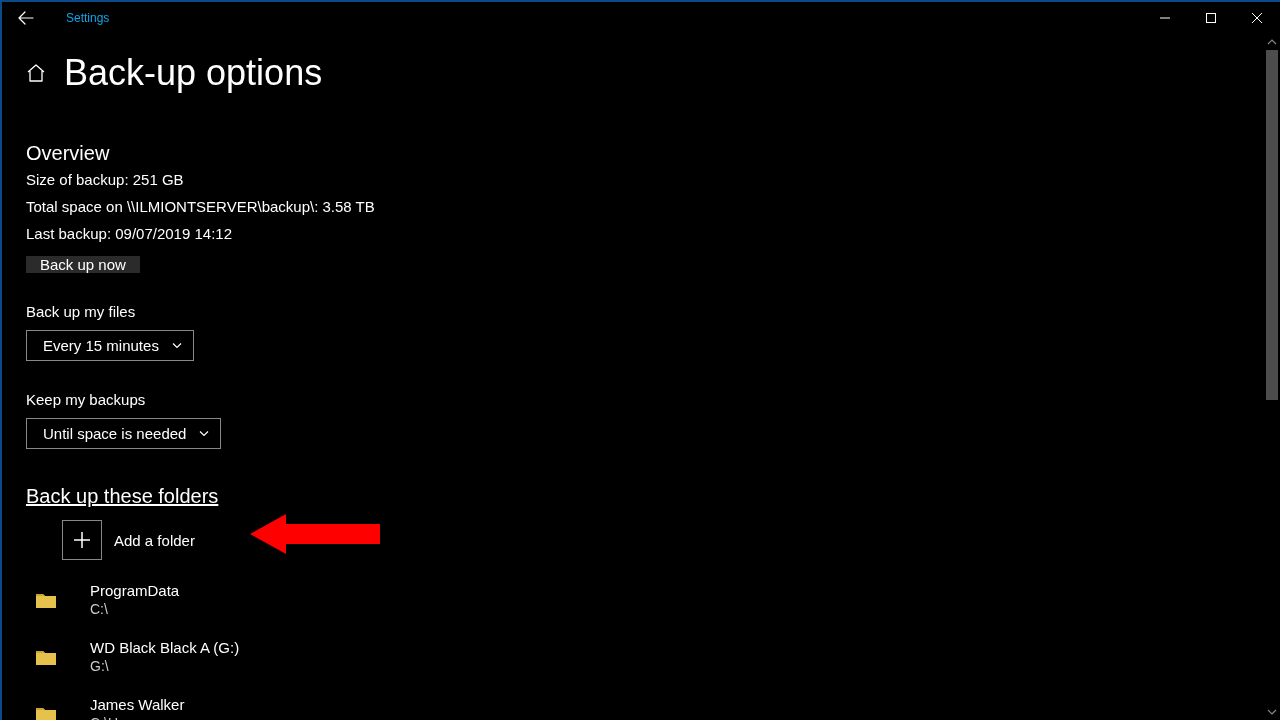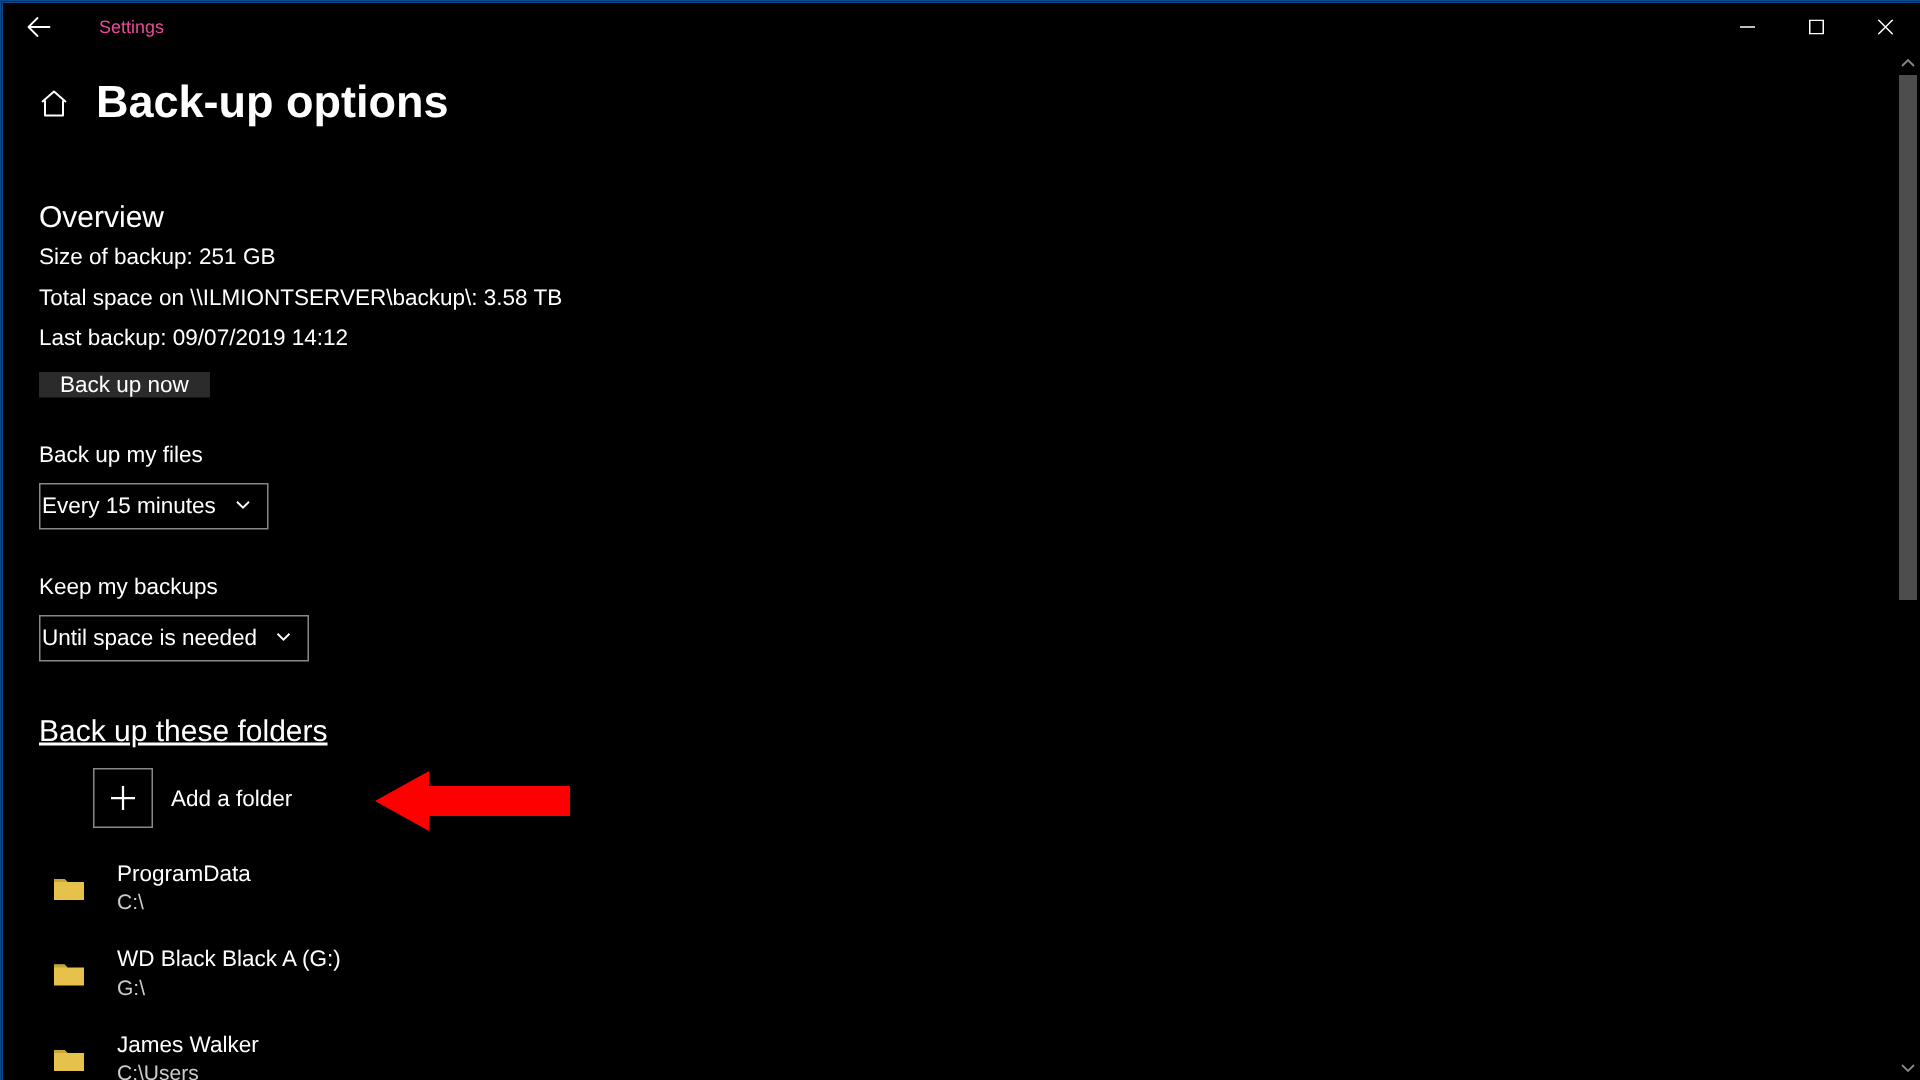--- a/index.html
+++ b/index.html
@@ -30,21 +30,21 @@
   .back-btn {
     width: 40px;
     height: 32px;
     display: flex;
     align-items: center;
     justify-content: center;
     cursor: pointer;
   }
   .title-text {
     font-size: 12px;
-    color: #ec4899;
+    color: #0ea5e9;
   }
   .win-controls {
     display: flex;
   }
   .win-btn {
     width: 46px;
     height: 32px;
     display: flex;
     align-items: center;
     justify-content: center;
@@ -67,22 +67,22 @@
     align-items: center;
     gap: 18px;
   }
   .home-icon {
     display: flex;
     align-items: center;
     justify-content: center;
     cursor: pointer;
   }
   .page-title {
-    font-size: 30px;
-    font-weight: 700;
+    font-size: 36px;
+    font-weight: 400;
     text-align: center;
   }
   .section-h {
     font-size: 20px;
     font-weight: 400;
     margin-top: 48px;
   }
   .info-line {
     font-size: 15px;
     margin-top: 6px;
@@ -99,21 +99,21 @@
     cursor: pointer;
     font-family: inherit;
   }
   .field-label {
     font-size: 15px;
     margin-top: 30px;
   }
   .select {
     margin-top: 10px;
     border: 1px solid #888;
-    padding: 6px 34px 6px 1px;
+    padding: 6px 34px 6px 16px;
     display: inline-flex;
     align-items: center;
     font-size: 15px;
     min-width: 150px;
     position: relative;
     cursor: pointer;
   }
   .select .chev {
     position: absolute;
     right: 10px;
@@ -139,21 +139,21 @@
     height: 40px;
     border: 1px solid #888;
     display: flex;
     align-items: center;
     justify-content: center;
     font-size: 22px;
   }
   .folder-row {
     display: flex;
     align-items: center;
-    gap: 12px;
+    gap: 24px;
     margin-top: 22px;
     cursor: pointer;
   }
   .folder-icon {
     width: 40px;
     display: flex;
     justify-content: center;
   }
   .folder-text .name { font-size: 15px; }
   .folder-text .path { font-size: 14px; color: #ccc; margin-top: 2px; }

